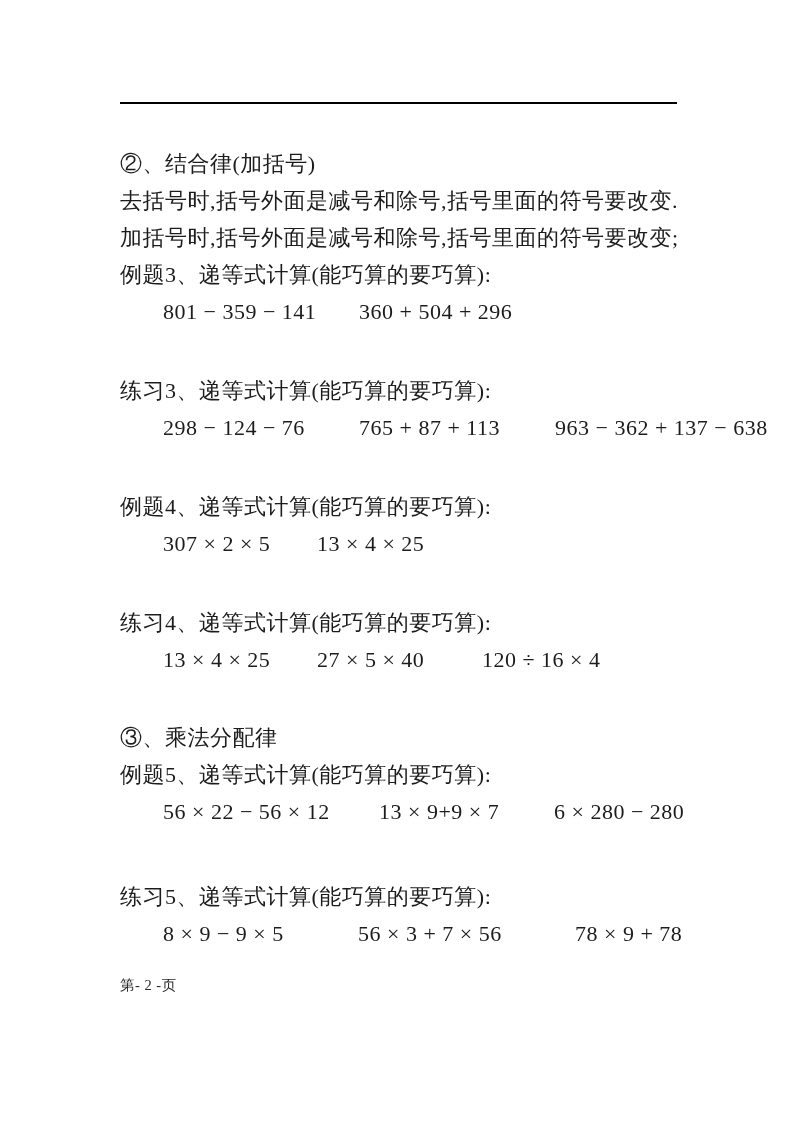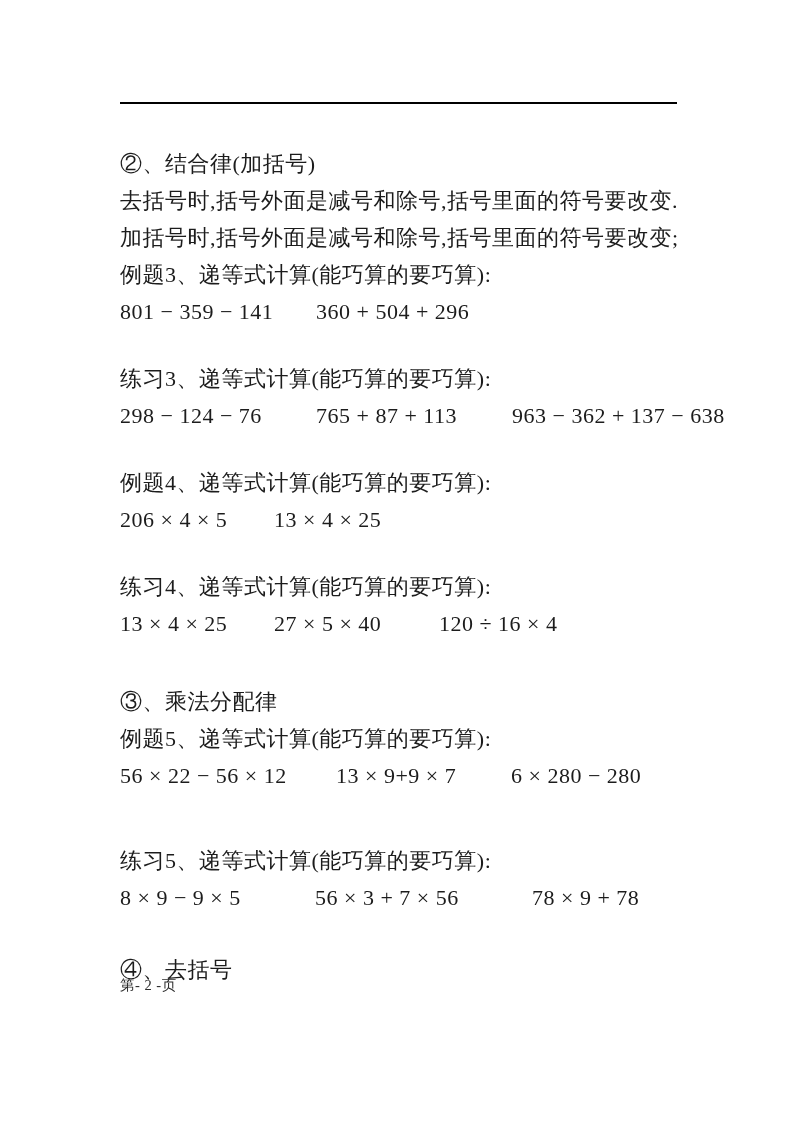--- a/index.html
+++ b/index.html
@@ -34,27 +34,28 @@
     font-size: 22px;
     line-height: 37px;
     white-space: nowrap;
     letter-spacing: 0.5px;
   }
   .expr-row {
     display: grid;
     font-size: 22px;
     line-height: 37px;
     white-space: nowrap;
+    margin-left: 43px;
   }
   .expr-row span { letter-spacing: 0.5px; }
   .cols-a { grid-template-columns: 196px 196px auto; }
   .cols-b { grid-template-columns: 154px 165px auto; }
   .cols-c { grid-template-columns: 216px 175px auto; }
   .cols-d { grid-template-columns: 195px 217px auto; }
-  .mt30 { margin-top: 30px; }
+  .mt30 { margin-top: 42px; }
   .mt35 { margin-top: 35px; }
   .mt41 { margin-top: 41px; }
   .mt48 { margin-top: 48px; }
   .footer {
     position: absolute;
     left: 120px;
     top: 976px;
     font-size: 14.5px;
     line-height: 18px;
     color: #2a2a2a;
@@ -87,21 +88,21 @@
 
     <div class="expr-row cols-a">
       <span>298 − 124 − 76</span>
       <span>765 + 87 + 113</span>
       <span>963 − 362 + 137 − 638</span>
     </div>
 
     <div class="line mt30">例题4、递等式计算(能巧算的要巧算):</div>
 
     <div class="expr-row cols-b">
-      <span>206 × 4 × 5</span>
+      <span>307 × 2 × 5</span>
       <span>13 × 4 × 25</span>
     </div>
 
     <div class="line mt30">练习4、递等式计算(能巧算的要巧算):</div>
 
     <div class="expr-row cols-b">
       <span>13 × 4 × 25</span>
       <span>27 × 5 × 40</span>
       <span>120 ÷ 16 × 4</span>
     </div>

